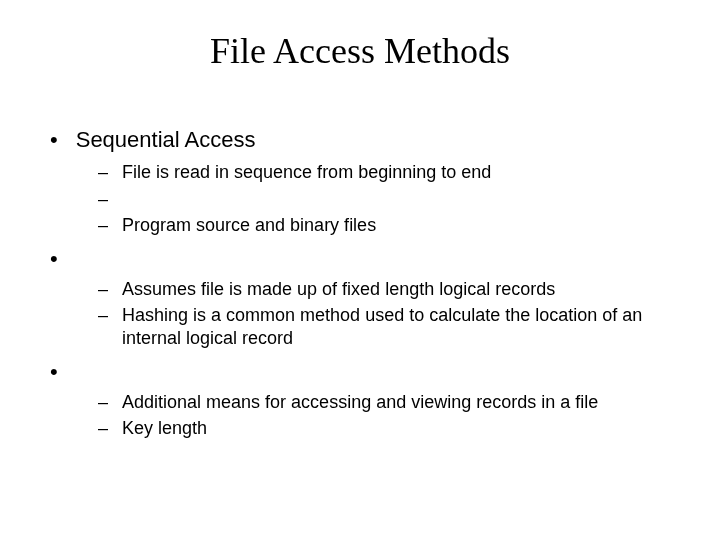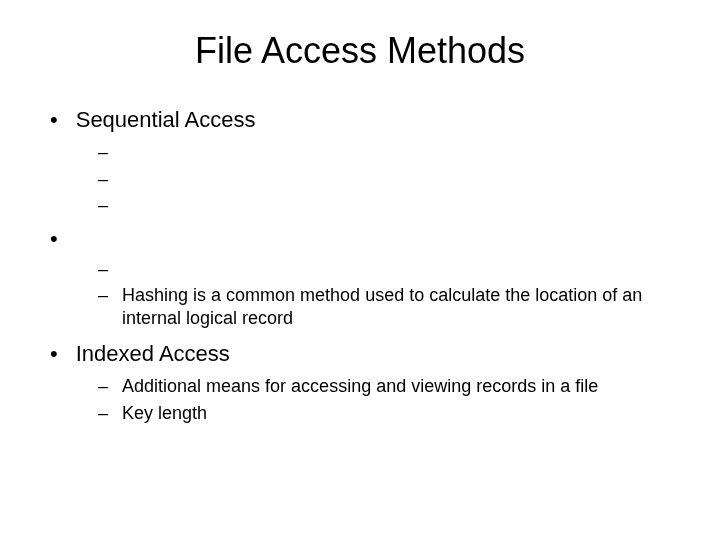--- a/index.html
+++ b/index.html
@@ -14,40 +14,42 @@
       font-family: Arial, Helvetica, sans-serif;
       color: #000000;
       padding: 20px 30px;
     }
     .title {
       font-size: 36px;
       text-align: center;
       margin-top: 10px;
       margin-bottom: 35px;
       font-weight: normal;
+      font-family: Liberation Serif, serif;
     }
     .content {
       padding-left: 20px;
     }
     .l1-item {
       margin-bottom: 4px;
     }
     .l1-bullet-row {
       display: flex;
       align-items: baseline;
       margin-bottom: 8px;
     }
     .l1-bullet {
       font-size: 22px;
       margin-right: 18px;
       line-height: 1;
     }
     .l1-text {
       font-size: 22px;
       line-height: 1.2;
+      margin-top: 20px;
     }
     .l2-list {
       padding-left: 48px;
       margin-bottom: 10px;
     }
     .l2-item {
       display: flex;
       align-items: baseline;
       margin-bottom: 3px;
     }
@@ -70,49 +72,51 @@
 <div class="content">
 
   <div class="l1-item">
     <div class="l1-bullet-row">
       <span class="l1-bullet">•</span>
       <span class="l1-text">Sequential Access</span>
     </div>
     <div class="l2-list">
       <div class="l2-item">
         <span class="l2-bullet">–</span>
+        <span class="l2-text">File is read in sequence from beginning to end</span>
       </div>
       <div class="l2-item">
         <span class="l2-bullet">–</span>
       </div>
       <div class="l2-item">
         <span class="l2-bullet">–</span>
+        <span class="l2-text">Program source and binary files</span>
       </div>
     </div>
   </div>
 
   <div class="l1-item">
     <div class="l1-bullet-row">
       <span class="l1-bullet">•</span>
     </div>
     <div class="l2-list">
       <div class="l2-item">
         <span class="l2-bullet">–</span>
+        <span class="l2-text">Assumes file is made up of fixed length logical records</span>
       </div>
       <div class="l2-item">
         <span class="l2-bullet">–</span>
         <span class="l2-text">Hashing is a common method used to calculate the location of an internal logical record</span>
       </div>
     </div>
   </div>
 
   <div class="l1-item">
     <div class="l1-bullet-row">
       <span class="l1-bullet">•</span>
-      <span class="l1-text">Indexed Access</span>
     </div>
     <div class="l2-list">
       <div class="l2-item">
         <span class="l2-bullet">–</span>
         <span class="l2-text">Additional means for accessing and viewing records in a file</span>
       </div>
       <div class="l2-item">
         <span class="l2-bullet">–</span>
         <span class="l2-text">Key length</span>
       </div>

